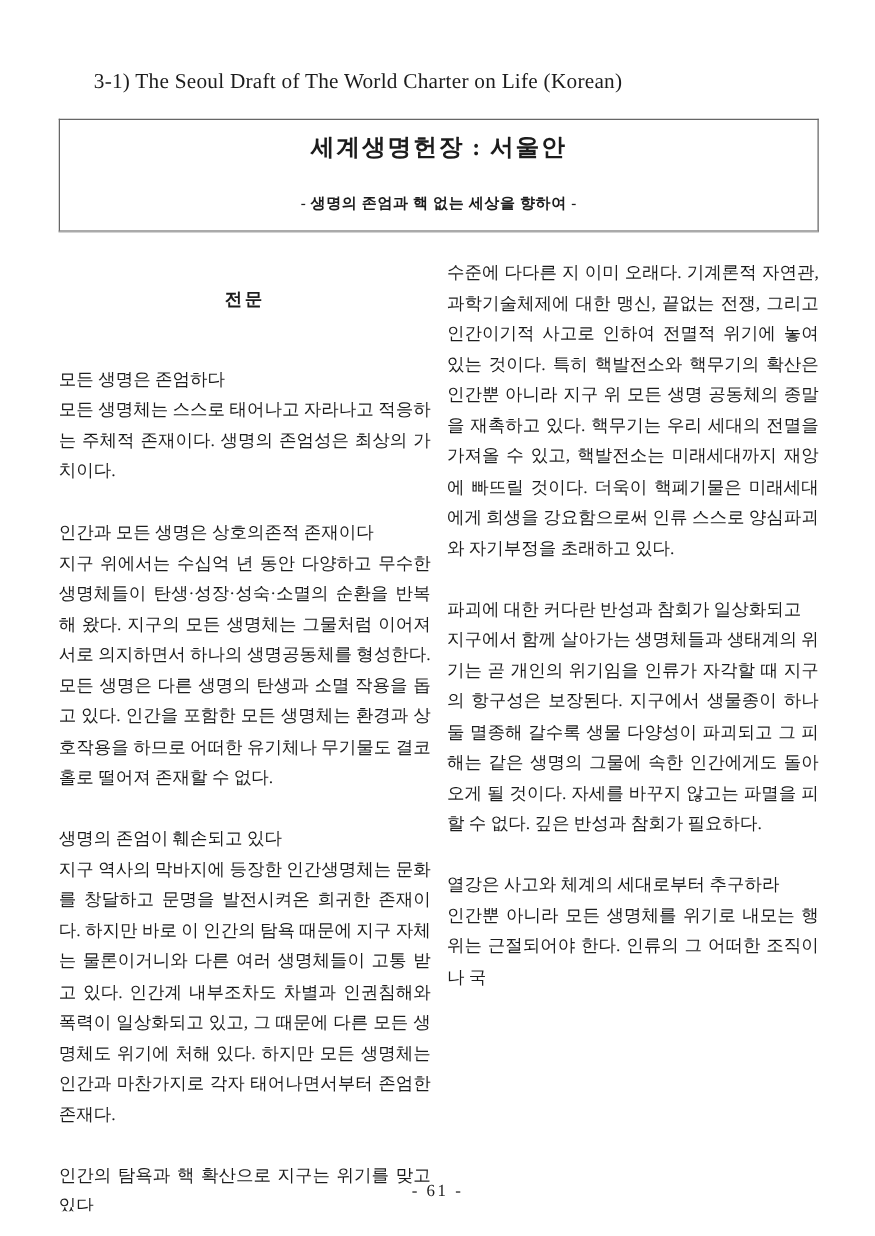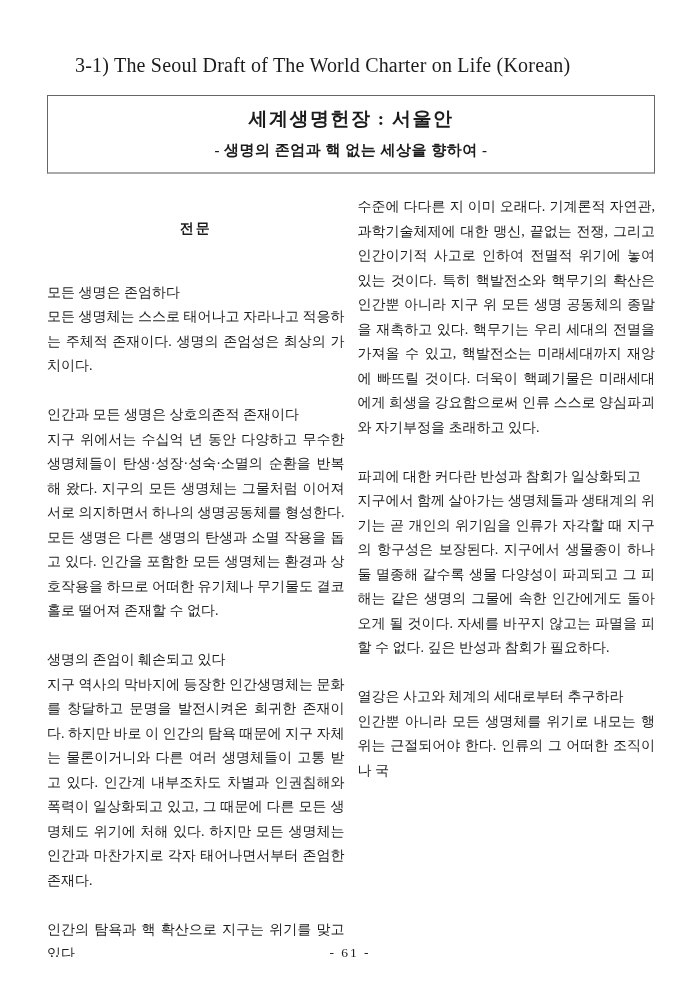--- a/index.html
+++ b/index.html
@@ -16,44 +16,44 @@
   }
   .page {
     position: relative;
     box-sizing: border-box;
     width: 700px;
     height: 989px;
     padding: 56px 45px 0 47px;
     background: #ffffff;
   }
   .doc-heading {
-    font-size: 20px;
+    font-size: 17px;
     line-height: 18px;
     padding-left: 28px;
     margin-bottom: 21px;
     letter-spacing: 0.2px;
   }
   .charter-box {
     border: 1px solid #666666;
     border-bottom: 2px solid #aaaaaa;
     text-align: center;
     padding: 11px 10px 13px 10px;
     margin-bottom: 21px;
   }
   .charter-title {
     font-size: 19px;
     font-weight: bold;
     letter-spacing: 1.5px;
     line-height: 24px;
   }
   .charter-subtitle {
-    font-size: 15px;
+    font-size: 12px;
     font-weight: bold;
     letter-spacing: 0.5px;
-    margin-top: 10px;
+    margin-top: 22px;
     line-height: 18px;
   }
   .columns {
     display: flex;
     gap: 13px;
     height: 762px;
     overflow: hidden;
   }
   .col {
     flex: 1 1 0;

